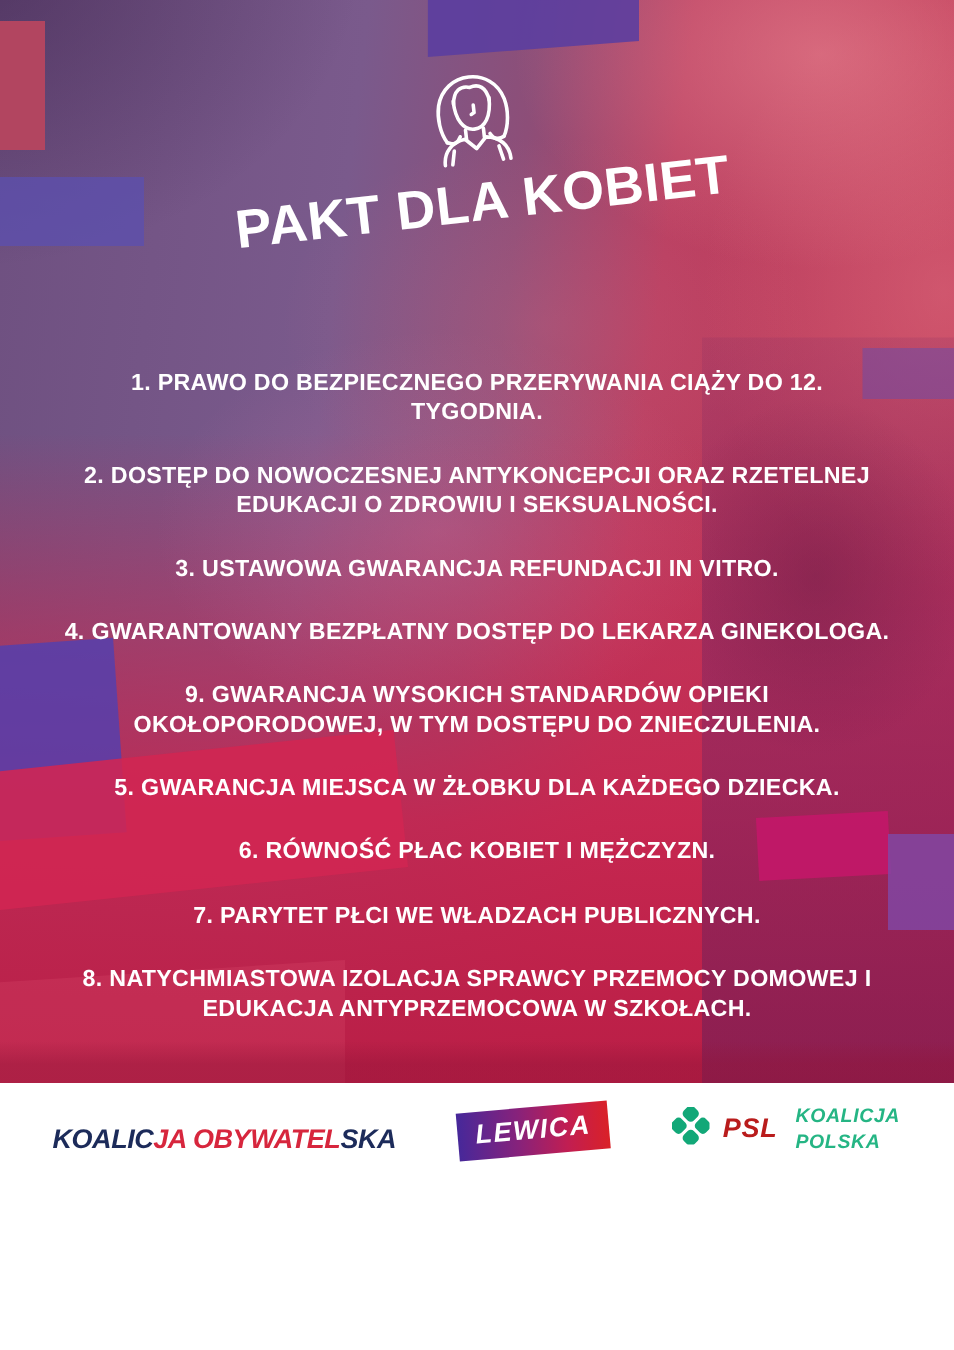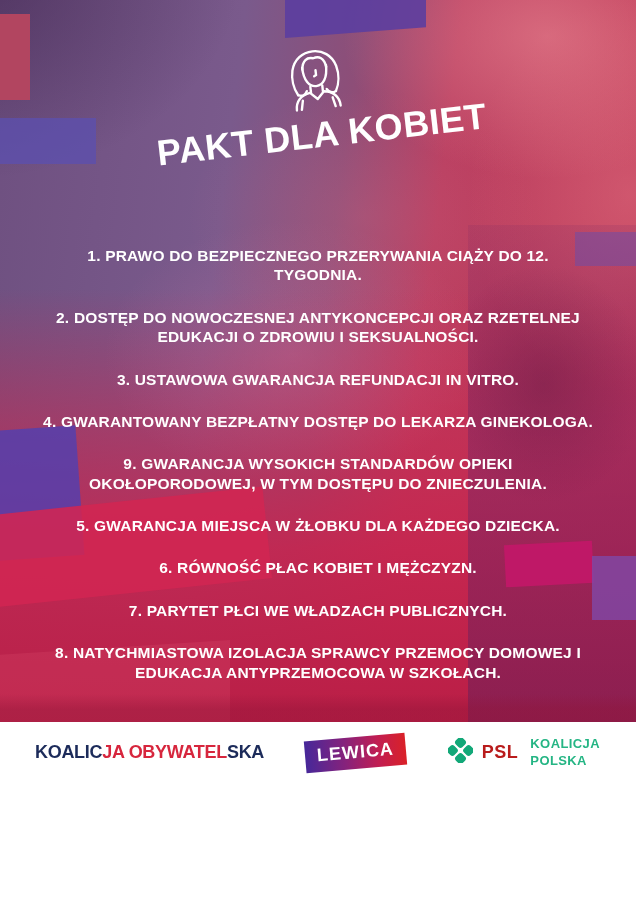--- a/index.html
+++ b/index.html
@@ -70,22 +70,23 @@
     margin-top:48px;
   }
   .item {
     color:#ffffff; font-size:15.5px; font-weight:700; line-height:1.25;
     letter-spacing:.2px; white-space:pre-line;
   }
 
   
   .footer { position:absolute; left:0; top:722px; width:636px; height:178px; background:#ffffff; }
   .footer-row {
-    display:flex; align-items:center; justify-content:space-between;
+    display:flex; align-items:flex-end; justify-content:space-between;
     padding:14px 36px 0 35px;
+    font-style:italic;
   }
   .ko-logo { font-size:18px; font-weight:700; letter-spacing:-.3px; white-space:nowrap; }
   .ko-navy { color:#1c2b5a; }
   .ko-red  { color:#d7263d; }
   .lewica-logo {
     transform:rotate(-5deg);
     background:linear-gradient(92deg, #46289a 0%, #87227b 40%, #c11e52 72%, #da2127 100%);
     color:#ffffff; font-size:18px; font-weight:700; letter-spacing:1px;
     padding:5px 12px 6px; white-space:nowrap;
   }

